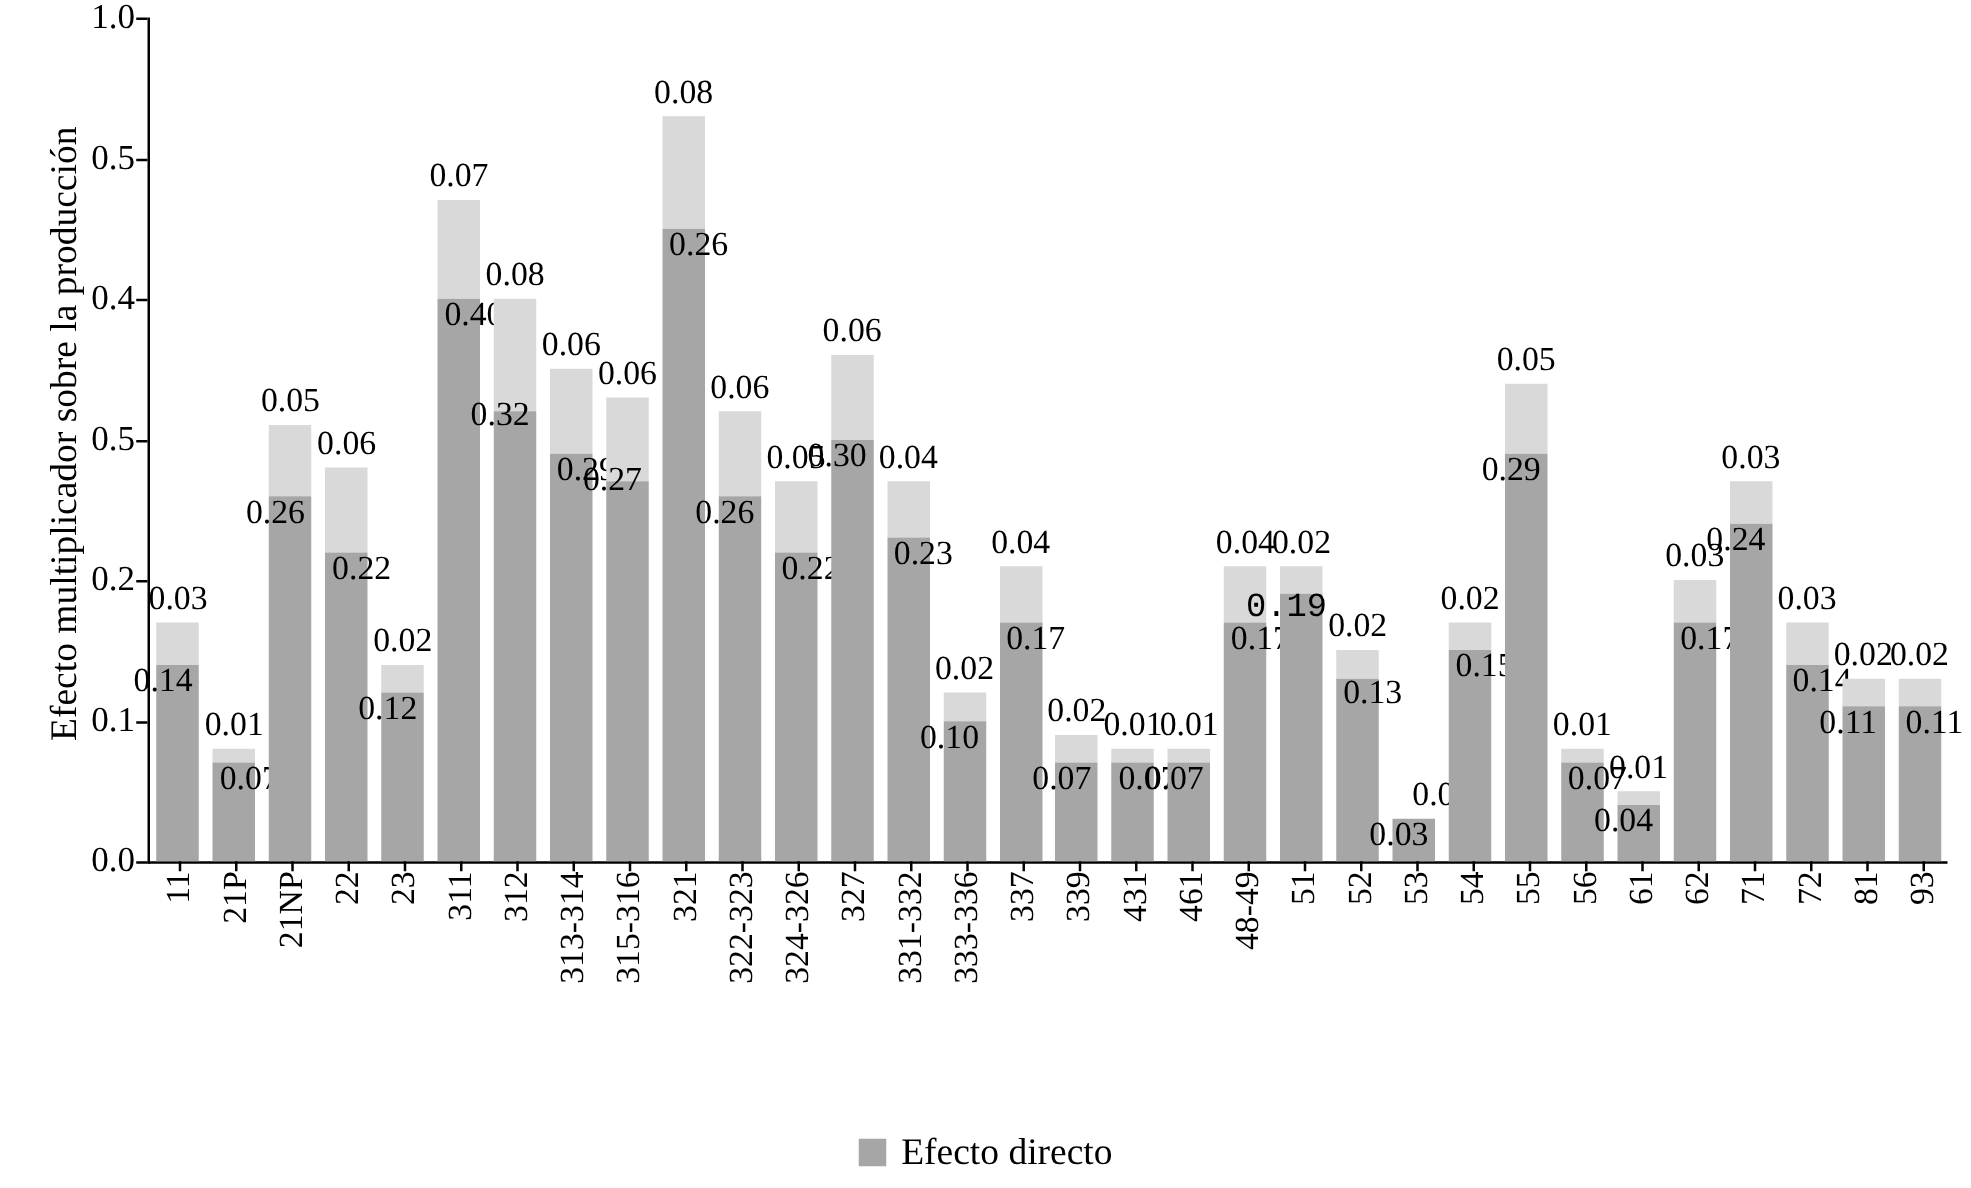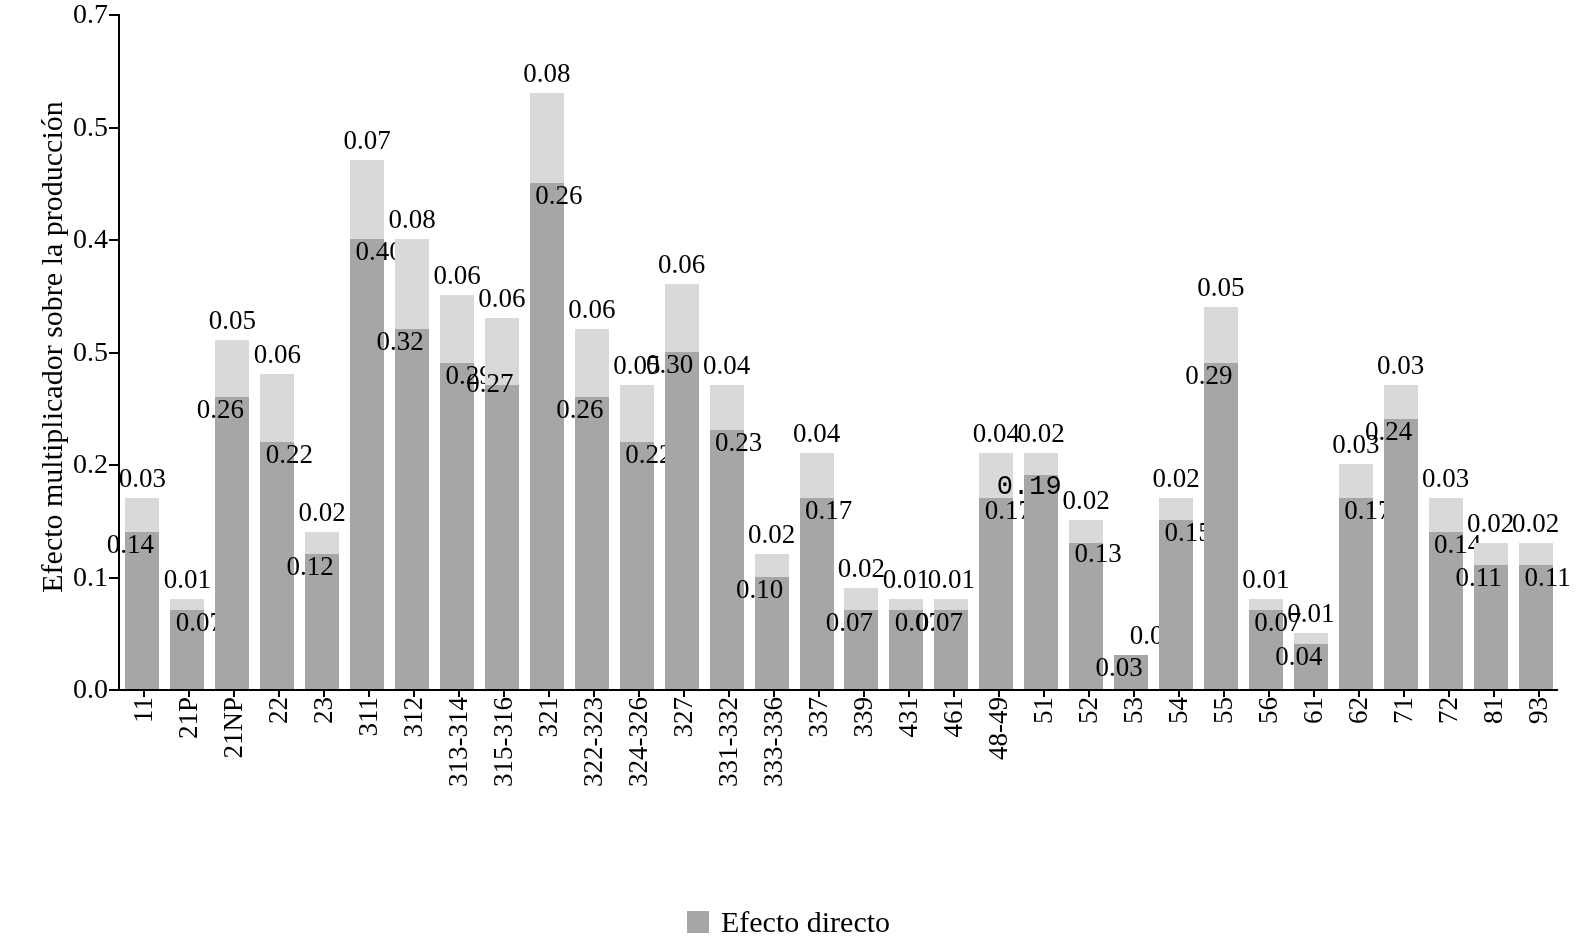--- a/index.html
+++ b/index.html
@@ -143,21 +143,21 @@
         <div class="ytick" style="top: 562.5px;">0.1</div>
         <div class="ytick-mark" style="top: 562.5px;"></div>
         <div class="ytick" style="top: 450px;">0.2</div>
         <div class="ytick-mark" style="top: 450px;"></div>
         <div class="ytick" style="top: 337.5px;">0.5</div>
         <div class="ytick-mark" style="top: 337.5px;"></div>
         <div class="ytick" style="top: 225px;">0.4</div>
         <div class="ytick-mark" style="top: 225px;"></div>
         <div class="ytick" style="top: 112.5px;">0.5</div>
         <div class="ytick-mark" style="top: 112.5px;"></div>
-        <div class="ytick" style="top: 0px;">0.7</div>
+        <div class="ytick" style="top: 0px;">1.0</div>
         <div class="ytick-mark" style="top: 0px;"></div>
       </div>
     <div class="bars" id="bars">
         <div class="bar-slot">
           <div class="bar">
             <div class="seg-ind" style="height: 33.75px;"></div>
             <div class="seg-dir" style="height: 157.5px;"></div>
             <div class="lbl" style="bottom: 197.25px;">0.03</div>
             <div class="lbl" style="bottom: 131.5px; margin-left: -58px;">0.14</div>
           </div>
@@ -200,21 +200,21 @@
             <div class="seg-dir" style="height: 450px;"></div>
             <div class="lbl" style="bottom: 534.75px;">0.07</div>
             <div class="lbl" style="bottom: 424px; margin-left: -34px;">0.40</div>
           </div>
         </div>
         <div class="bar-slot">
           <div class="bar">
             <div class="seg-ind" style="height: 90px;"></div>
             <div class="seg-dir" style="height: 360px;"></div>
             <div class="lbl" style="bottom: 456px;">0.08</div>
-            <div class="lbl" style="bottom: 334px; margin-left: -58px;">0.32</div>
+            <div class="lbl" style="bottom: 344px; margin-left: -58px;">0.32</div>
           </div>
         </div>
         <div class="bar-slot">
           <div class="bar">
             <div class="seg-ind" style="height: 67.5px;"></div>
             <div class="seg-dir" style="height: 326.25px;"></div>
             <div class="lbl" style="bottom: 399.75px;">0.06</div>
             <div class="lbl" style="bottom: 300.25px; margin-left: -34px;">0.29</div>
           </div>
         </div>

